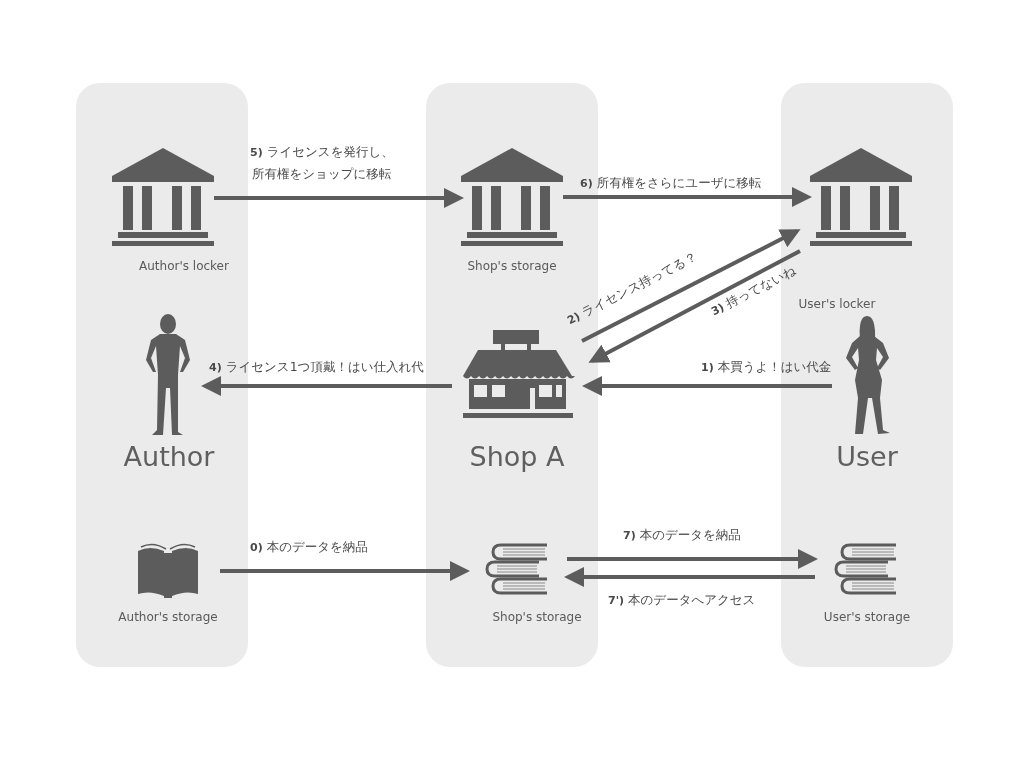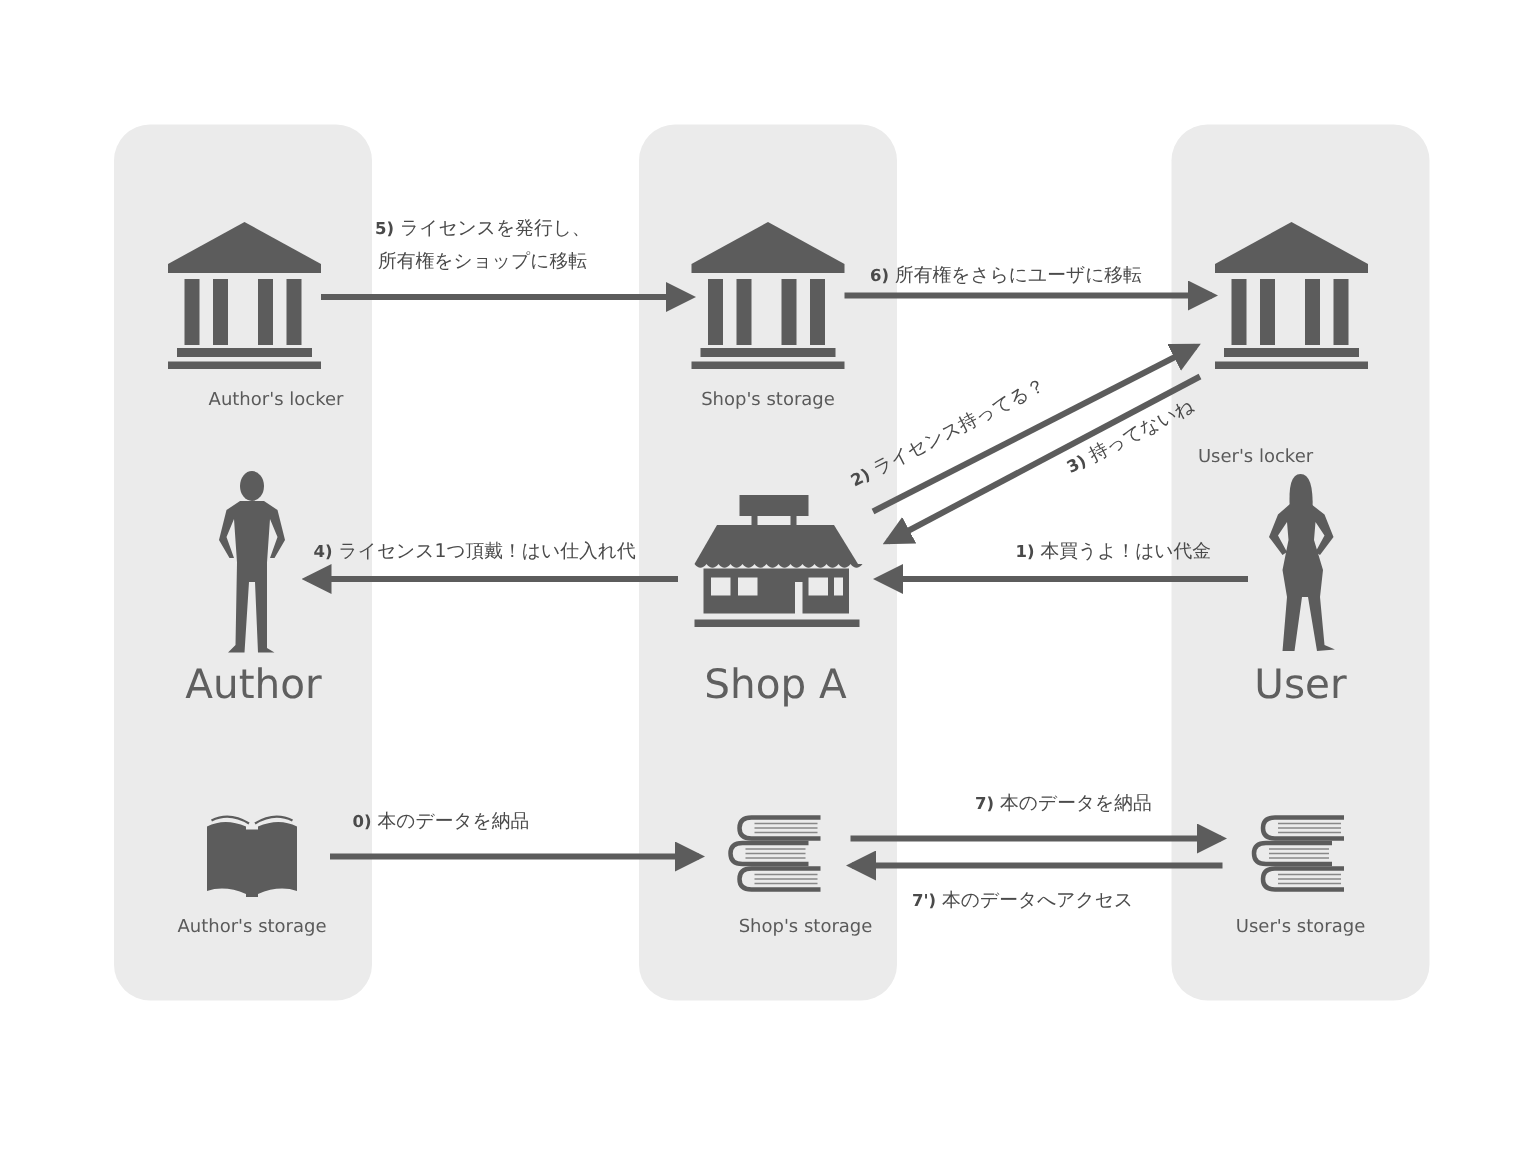--- a/index.html
+++ b/index.html
@@ -113,21 +113,21 @@
 
 <div class="msg" style="left:250px; top:144px;"><b>5)</b> <span>ライセンスを発行し、</span></div>
 <div class="msg" style="left:252px; top:166px;">所有権をショップに移転</div>
 
 <div class="msg" style="left:580px; top:175px;"><b>6)</b> <span>所有権をさらにユーザに移転</span></div>
 
 <div class="msg" style="left:572px; top:312px; transform:rotate(-27deg); transform-origin:left bottom;"><b>2)</b> <span>ライセンス持ってる？</span></div>
 
 <div class="msg" style="left:716px; top:303px; transform:rotate(-27deg); transform-origin:left bottom;"><b>3)</b> <span>持ってないね</span></div>
 
-<div class="msg" style="left:677px; top:359px;"><b>1)</b> <span>本買うよ！はい代金</span></div>
+<div class="msg" style="left:701px; top:359px;"><b>1)</b> <span>本買うよ！はい代金</span></div>
 
 <div class="msg" style="left:209px; top:359px;"><b>4)</b> <span>ライセンス1つ頂戴！はい仕入れ代</span></div>
 
-<div class="msg" style="left:235px; top:539px;"><b>0)</b> <span>本のデータを納品</span></div>
+<div class="msg" style="left:250px; top:539px;"><b>0)</b> <span>本のデータを納品</span></div>
 
-<div class="msg" style="left:623px; top:527px;margin-left:27px;"><b>7)</b> <span>本のデータを納品</span></div>
+<div class="msg" style="left:623px; top:527px;"><b>7)</b> <span>本のデータを納品</span></div>
 
 <div class="msg" style="left:608px; top:592px;"><b>7')</b> <span>本のデータへアクセス</span></div>
 
 </body></html>

